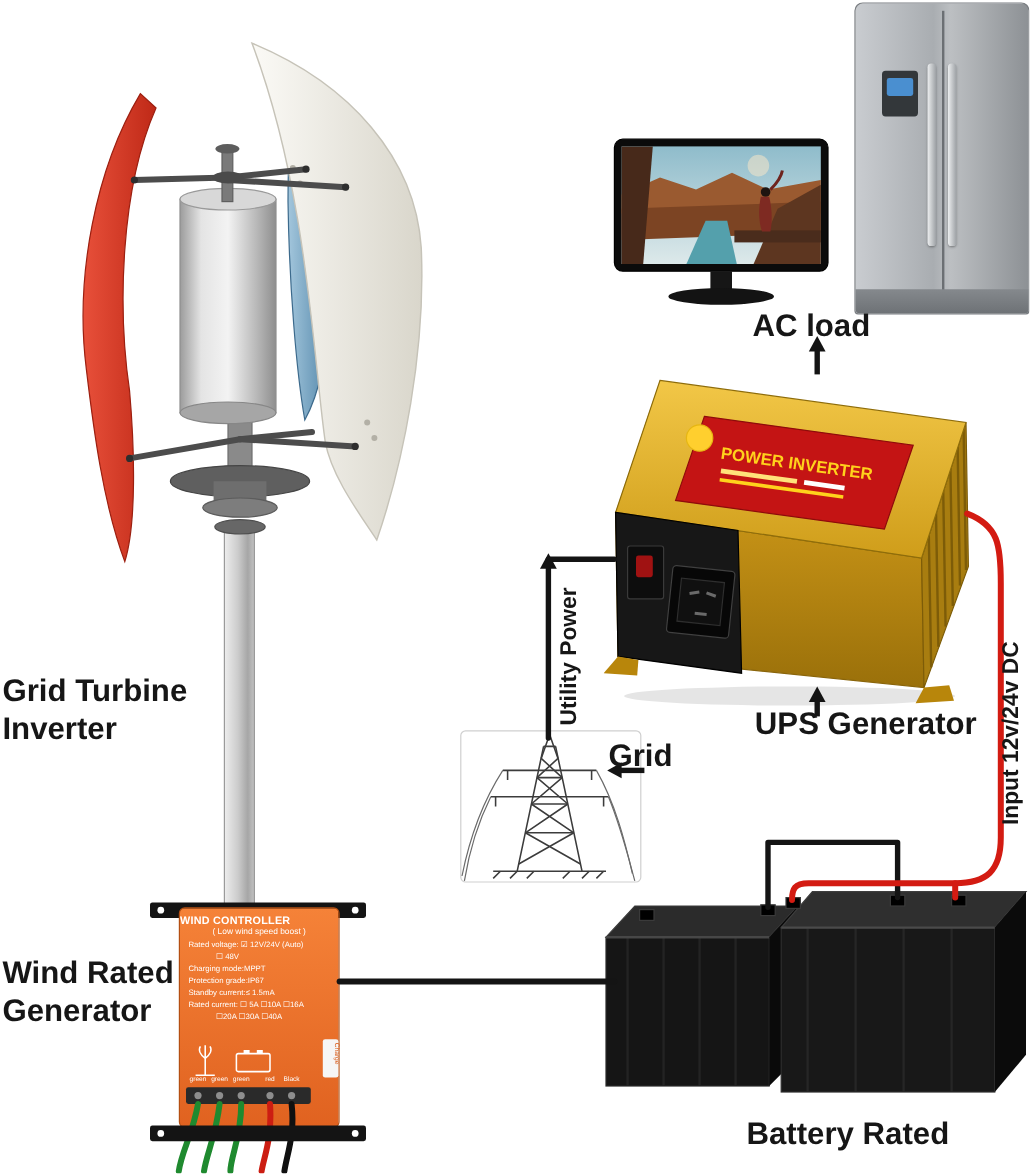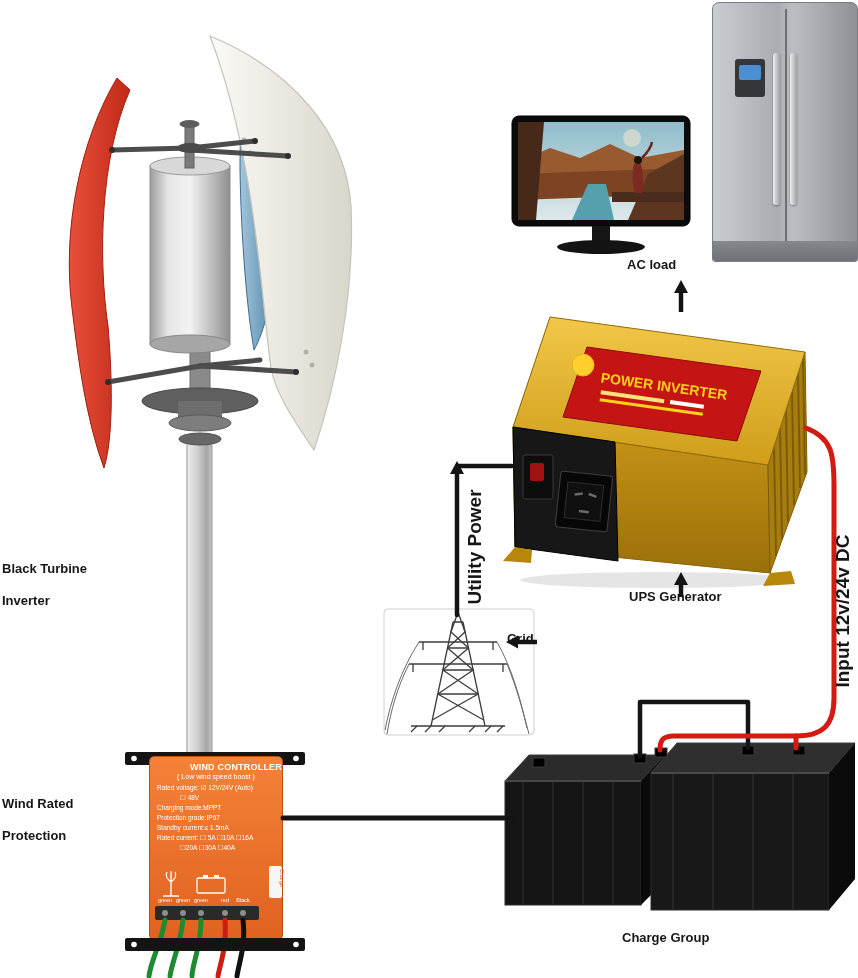--- a/index.html
+++ b/index.html
@@ -1,29 +1,29 @@
 <!DOCTYPE html>
 <html><head>
 <meta charset="utf-8">
 <style>
   html,body{margin:0;padding:0;background:#fff}
   #canvas{position:relative;width:858px;height:978px;background:#fff;overflow:hidden;
           font-family:"Liberation Sans",sans-serif}
   .abs{position:absolute}
-  .lbl{position:absolute;font-weight:700;font-size:13px;color:#161616;white-space:nowrap;line-height:1}
+  .lbl{position:absolute;font-weight:700;font-size:26px;color:#161616;white-space:nowrap;line-height:1}
   .vlbl{position:absolute;font-weight:700;font-size:19px;color:#161616;white-space:nowrap;
         text-align:center;transform:rotate(-90deg)}
   
   #controller{position:absolute;left:125px;top:748px;width:180px;height:230px}
   #controller svg{position:absolute;left:0;top:0;overflow:visible}
   #ctl-body{position:absolute;left:24px;top:8px;width:134px;height:184px;
             background:linear-gradient(180deg,#f58238,#e06220);
             border:1px solid #b44f12;border-radius:5px;box-sizing:border-box}
   #ctl-text{position:absolute;left:0;top:5px;width:100%;color:#fff}
-  .ctl-title{font-size:9px;font-weight:700;text-align:right;letter-spacing:.2px}
+  .ctl-title{font-size:9px;font-weight:700;text-align:left;letter-spacing:.2px}
   .ctl-sub{font-size:7px;text-align:center;margin-top:1px}
   .specs{margin-top:3px}
   .spec{font-size:6.5px;line-height:10px;padding-left:7px;white-space:nowrap}
   .spec.indent{padding-left:30px}
   .term-label{position:absolute;top:149px;transform:translateX(-50%);font-size:5.5px;color:#fff;white-space:nowrap}
   
   #fridge{position:absolute;left:712px;top:2px;width:146px;height:260px;
           background:linear-gradient(90deg,#c9ccd0,#a9adb1 45%,#bcbfc2 55%,#8d9195);
           border:1px solid #797d81;border-radius:7px 7px 3px 3px;box-sizing:border-box}
   #fridge .split{position:absolute;left:50%;top:6px;bottom:18px;width:2px;background:#6b6f73}
@@ -350,27 +350,27 @@
       <path d="M 457 472 V 615" stroke="#141414" stroke-width="4.5" fill="none" stroke-linecap="round"></path>
       <polygon points="457,461 450,474 464,474" fill="#141414"></polygon>
     </g>
 
     <g>
       <line x1="537" y1="642" x2="517" y2="642" stroke="#141414" stroke-width="4.5"></line>
       <polygon points="506,642 518,635.5 518,648.5" fill="#141414"></polygon>
     </g>
   </svg>
 
-  <div class="lbl" style="left:2px;top:562px">Black Turbine</div>
+  <div class="lbl" style="left:2px;top:562px">Grid Turbine</div>
   <div class="lbl" style="left:2px;top:594px">Inverter</div>
 
   <div class="lbl" style="left:2px;top:797px">Wind Rated</div>
-  <div class="lbl" style="left:2px;top:829px">Protection</div>
+  <div class="lbl" style="left:2px;top:829px">Generator</div>
 
   <div class="lbl" style="left:627px;top:258px">AC load</div>
   <div class="lbl" style="left:629px;top:590px">UPS Generator</div>
-  <div class="lbl" style="left:507px;top:632px">Grid</div>
-  <div class="lbl" style="left:622px;top:931px">Charge Group</div>
+  <div class="lbl" style="left:507px;top:616px">Grid</div>
+  <div class="lbl" style="left:622px;top:931px">Battery Rated</div>
 
   <div class="vlbl" style="left:410px;top:536px;width:130px">Utility Power</div>
   <div class="vlbl" style="left:757px;top:600px;width:172px">Input 12v/24v DC</div>
 
 </div>
 
 </body></html>

